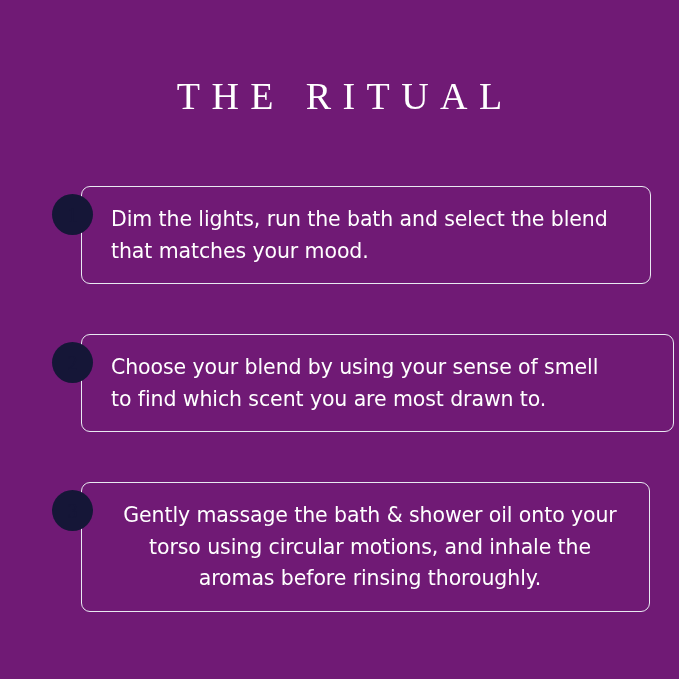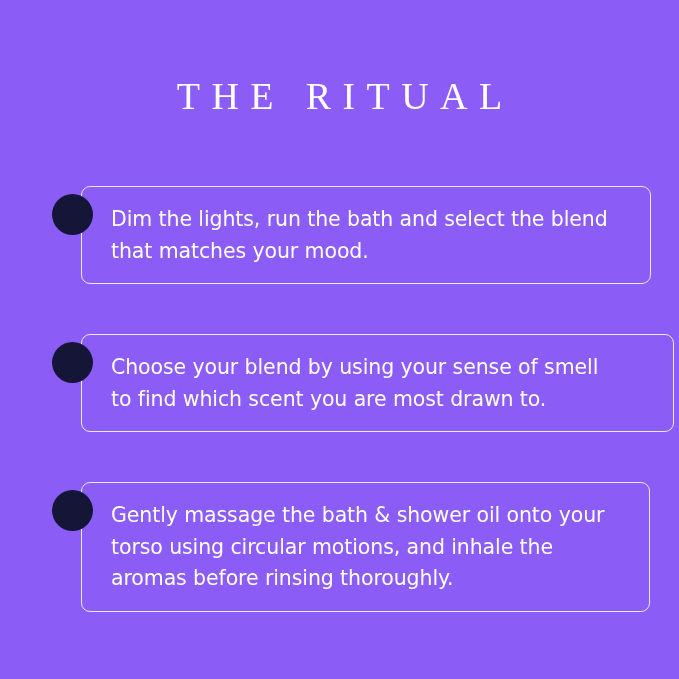--- a/index.html
+++ b/index.html
@@ -10,21 +10,21 @@
     width: 679px;
     height: 679px;
     background: #151637;
     font-family: "Liberation Sans", sans-serif;
     overflow: hidden;
   }
   .poster {
     position: relative;
     width: 679px;
     height: 679px;
-    background: #8b5cf6;
+    background: #701a75;
     box-sizing: border-box;
   }
 
   
   .title {
     position: absolute;
     left: 0;
     top: 74px;
     width: 679px;
     text-align: center;
@@ -102,21 +102,21 @@
     right: -1px;
     bottom: -1px;
     border-radius: 50%;
     background: #151637;
     z-index: -1;
   }
 
   
   .step--1 .step-box { min-height: 80px; }
   .step--2 .step-box { min-height: 80px; }
-  .step--3 .step-box { min-height: 118px; }
+  .step--3 .step-box { min-height: 118px; text-align: center; }
   .step--2 { margin-right: 18px; }
   .step--3 { margin-right: 42px; }
 </style>
 </head>
 <body>
 
 <div class="poster">
 
   <div class="title">THE RITUAL</div>
 

